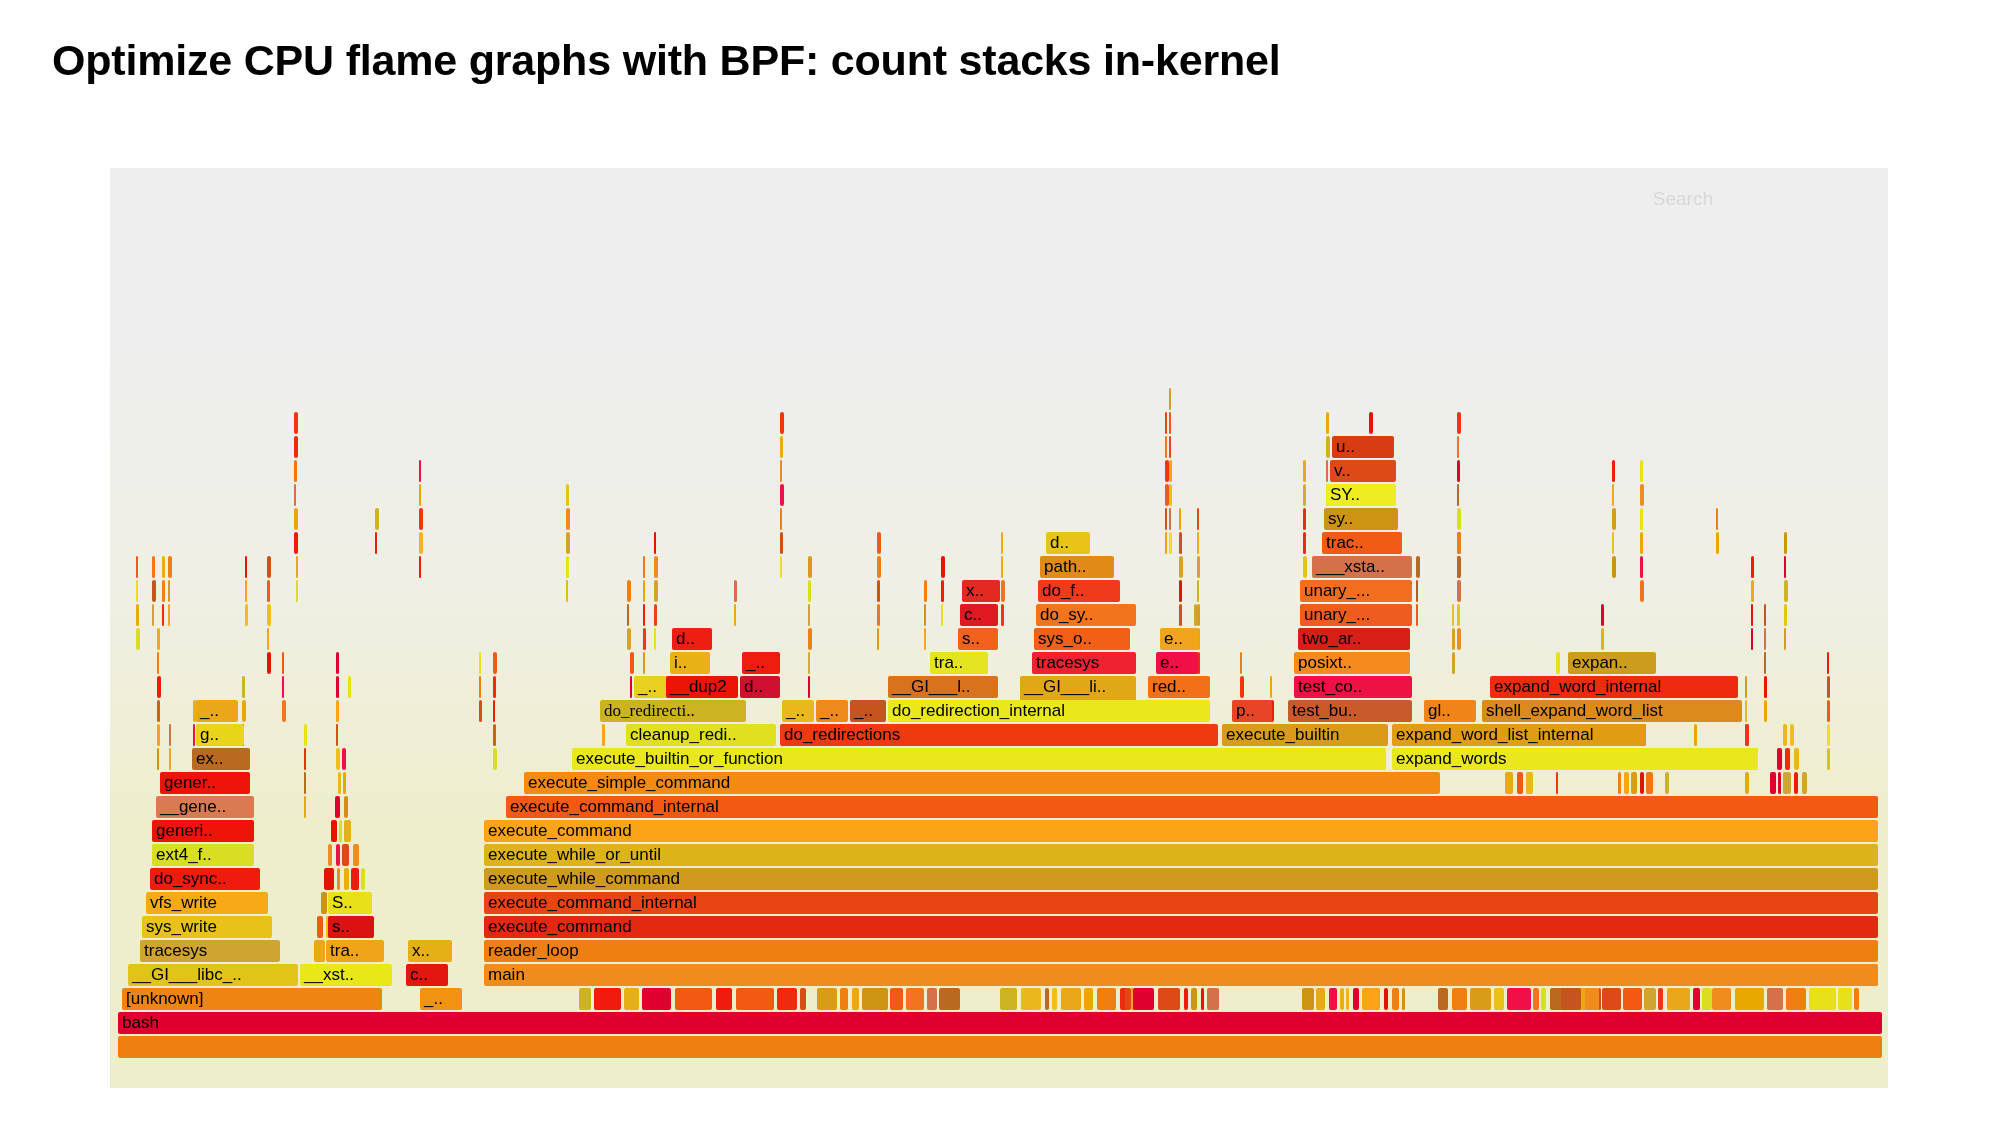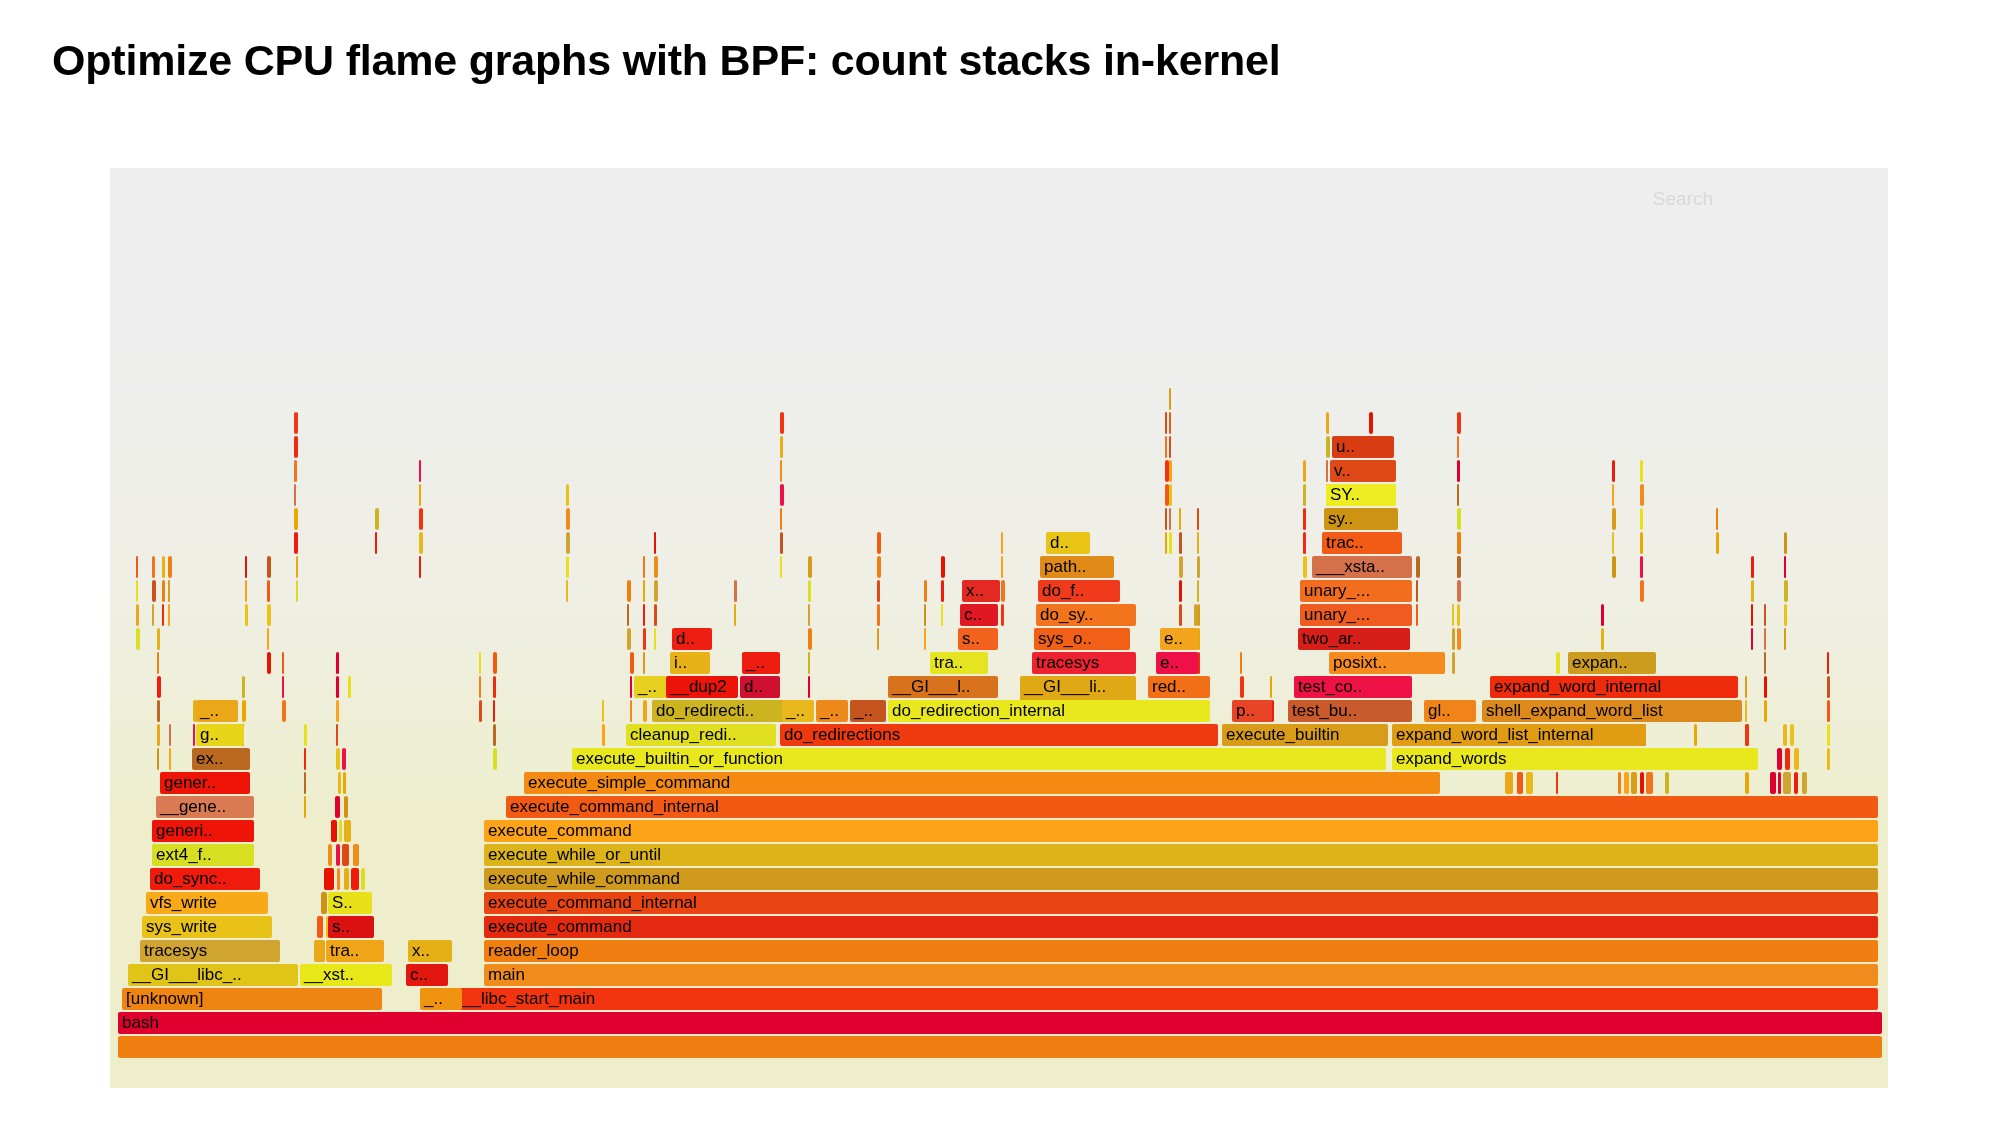--- a/index.html
+++ b/index.html
@@ -1154,21 +1154,21 @@
       <div class="frame nolabel" style="left: 8px; top: 868px; width: 1764px; height: 22px; background: rgb(240, 127, 18);"></div>
       <div class="frame" style="left: 1222px; top: 268px; width: 62px; height: 22px; background: rgb(216, 60, 18);">u..</div>
       <div class="frame" style="left: 1220px; top: 292px; width: 66px; height: 22px; background: rgb(221, 74, 24);">v..</div>
       <div class="frame" style="left: 1216px; top: 316px; width: 70px; height: 22px; background: rgb(237, 237, 34);">SY..</div>
       <div class="frame" style="left: 1214px; top: 340px; width: 74px; height: 22px; background: rgb(204, 148, 18);">sy..</div>
       <div class="frame" style="left: 1212px; top: 364px; width: 80px; height: 22px; background: rgb(242, 91, 22);">trac..</div>
       <div class="frame" style="left: 1202px; top: 388px; width: 100px; height: 22px; background: rgb(212, 112, 74);">___xsta..</div>
       <div class="frame" style="left: 1190px; top: 412px; width: 112px; height: 22px; background: rgb(242, 109, 30);">unary_...</div>
       <div class="frame" style="left: 1190px; top: 436px; width: 112px; height: 22px; background: rgb(238, 92, 32);">unary_...</div>
       <div class="frame" style="left: 1188px; top: 460px; width: 112px; height: 22px; background: rgb(216, 30, 24);">two_ar..</div>
-      <div class="frame" style="left: 1184px; top: 484px; width: 116px; height: 22px; background: rgb(245, 138, 30); margin-left: 35px;">posixt..</div>
+      <div class="frame" style="left: 1184px; top: 484px; width: 116px; height: 22px; background: rgb(245, 138, 30);">posixt..</div>
       <div class="frame" style="left: 1184px; top: 508px; width: 118px; height: 22px; background: rgb(238, 18, 68);">test_co..</div>
       <div class="frame" style="left: 1178px; top: 532px; width: 124px; height: 22px; background: rgb(200, 90, 44);">test_bu..</div>
       <div class="frame" style="left: 936px; top: 364px; width: 44px; height: 22px; background: rgb(232, 196, 22);">d..</div>
       <div class="frame" style="left: 930px; top: 388px; width: 74px; height: 22px; background: rgb(224, 138, 24);">path..</div>
       <div class="frame" style="left: 928px; top: 412px; width: 82px; height: 22px; background: rgb(239, 58, 28);">do_f..</div>
       <div class="frame" style="left: 926px; top: 436px; width: 100px; height: 22px; background: rgb(242, 116, 28);">do_sy..</div>
       <div class="frame" style="left: 924px; top: 460px; width: 96px; height: 22px; background: rgb(242, 96, 24);">sys_o..</div>
       <div class="frame" style="left: 922px; top: 484px; width: 104px; height: 22px; background: rgb(238, 34, 48);">tracesys</div>
       <div class="frame" style="left: 852px; top: 412px; width: 38px; height: 22px; background: rgb(226, 42, 34);">x..</div>
       <div class="frame" style="left: 850px; top: 436px; width: 38px; height: 22px; background: rgb(224, 24, 34);">c..</div>
@@ -1178,21 +1178,21 @@
       <div class="frame" style="left: 1046px; top: 484px; width: 42px; height: 22px; background: rgb(238, 16, 70);">e..</div>
       <div class="frame" style="left: 1038px; top: 508px; width: 62px; height: 22px; background: rgb(242, 112, 24);">red..</div>
       <div class="frame" style="left: 778px; top: 508px; width: 110px; height: 22px; background: rgb(216, 114, 28);">__GI___l..</div>
       <div class="frame" style="left: 910px; top: 508px; width: 116px; height: 34px; background: rgb(224, 168, 20);">__GI___li..</div>
       <div class="frame" style="left: 562px; top: 460px; width: 40px; height: 22px; background: rgb(238, 30, 18);">d..</div>
       <div class="frame" style="left: 560px; top: 484px; width: 40px; height: 22px; background: rgb(232, 178, 22);">i..</div>
       <div class="frame" style="left: 632px; top: 484px; width: 38px; height: 22px; background: rgb(239, 28, 16);">_..</div>
       <div class="frame" style="left: 524px; top: 508px; width: 38px; height: 22px; background: rgb(232, 208, 32);">_..</div>
       <div class="frame" style="left: 556px; top: 508px; width: 72px; height: 22px; background: rgb(236, 20, 8);">__dup2</div>
       <div class="frame" style="left: 630px; top: 508px; width: 40px; height: 22px; background: rgb(208, 16, 48);">d..</div>
-      <div class="frame" style="left: 542px; top: 532px; width: 146px; height: 22px; background: rgb(204, 180, 32);">do_redirecti..</div>
+      <div class="frame" style="left: 490px; top: 532px; width: 146px; height: 22px; background: rgb(204, 180, 32); font-family: Liberation Serif, serif;">do_redirecti..</div>
       <div class="frame" style="left: 672px; top: 532px; width: 32px; height: 22px; background: rgb(232, 184, 28);">_..</div>
       <div class="frame" style="left: 706px; top: 532px; width: 32px; height: 22px; background: rgb(238, 138, 28);">_..</div>
       <div class="frame" style="left: 740px; top: 532px; width: 36px; height: 22px; background: rgb(197, 84, 30);">_..</div>
       <div class="frame" style="left: 778px; top: 532px; width: 322px; height: 22px; background: rgb(232, 232, 28);">do_redirection_internal</div>
       <div class="frame" style="left: 516px; top: 556px; width: 150px; height: 22px; background: rgb(224, 224, 32);">cleanup_redi..</div>
       <div class="frame" style="left: 670px; top: 556px; width: 438px; height: 22px; background: rgb(238, 58, 14);">do_redirections</div>
       <div class="frame" style="left: 1112px; top: 556px; width: 166px; height: 22px; background: rgb(216, 156, 24);">execute_builtin</div>
       <div class="frame" style="left: 1282px; top: 556px; width: 254px; height: 22px; background: rgb(224, 156, 18);">expand_word_list_internal</div>
       <div class="frame" style="left: 462px; top: 580px; width: 814px; height: 22px; background: rgb(232, 232, 28);">execute_builtin_or_function</div>
       <div class="frame" style="left: 1282px; top: 580px; width: 366px; height: 22px; background: rgb(232, 232, 28);">expand_words</div>
@@ -1203,21 +1203,20 @@
       <div class="frame" style="left: 1458px; top: 484px; width: 88px; height: 22px; background: rgb(204, 156, 30);">expan..</div>
       <div class="frame" style="left: 414px; top: 604px; width: 916px; height: 22px; background: rgb(245, 138, 18);">execute_simple_command</div>
       <div class="frame" style="left: 396px; top: 628px; width: 1372px; height: 22px; background: rgb(242, 90, 20);">execute_command_internal</div>
       <div class="frame" style="left: 374px; top: 652px; width: 1394px; height: 22px; background: rgb(252, 163, 24);">execute_command</div>
       <div class="frame" style="left: 374px; top: 676px; width: 1394px; height: 22px; background: rgb(220, 180, 26);">execute_while_or_until</div>
       <div class="frame" style="left: 374px; top: 700px; width: 1394px; height: 22px; background: rgb(207, 154, 30);">execute_while_command</div>
       <div class="frame" style="left: 374px; top: 724px; width: 1394px; height: 22px; background: rgb(232, 69, 18);">execute_command_internal</div>
       <div class="frame" style="left: 374px; top: 748px; width: 1394px; height: 22px; background: rgb(227, 42, 16);">execute_command</div>
       <div class="frame" style="left: 374px; top: 796px; width: 1394px; height: 22px; background: rgb(240, 140, 28);">main</div>
       <div class="frame" style="left: 374px; top: 772px; width: 1394px; height: 22px; background: rgb(240, 127, 18);">reader_loop</div>
-      <div class="frame" style="left: 348px; top: 820px; width: 1420px; height: 22px; background: rgb(242, 52, 16);">__libc_start_main</div>
       <div class="frame" style="left: 86px; top: 532px; width: 42px; height: 22px; background: rgb(234, 168, 24);">_..</div>
       <div class="frame" style="left: 86px; top: 556px; width: 48px; height: 22px; background: rgb(232, 212, 24);">g..</div>
       <div class="frame" style="left: 82px; top: 580px; width: 58px; height: 22px; background: rgb(185, 106, 32);">ex..</div>
       <div class="frame" style="left: 50px; top: 604px; width: 90px; height: 22px; background: rgb(239, 20, 8);">gener..</div>
       <div class="frame" style="left: 46px; top: 628px; width: 98px; height: 22px; background: rgb(217, 122, 82);">__gene..</div>
       <div class="frame" style="left: 42px; top: 652px; width: 102px; height: 22px; background: rgb(238, 20, 8);">generi..</div>
       <div class="frame" style="left: 42px; top: 676px; width: 102px; height: 22px; background: rgb(216, 222, 34);">ext4_f..</div>
       <div class="frame" style="left: 40px; top: 700px; width: 110px; height: 22px; background: rgb(239, 28, 14);">do_sync..</div>
       <div class="frame" style="left: 36px; top: 724px; width: 122px; height: 22px; background: rgb(248, 169, 24);">vfs_write</div>
       <div class="frame" style="left: 32px; top: 748px; width: 130px; height: 22px; background: rgb(232, 194, 24);">sys_write</div>

